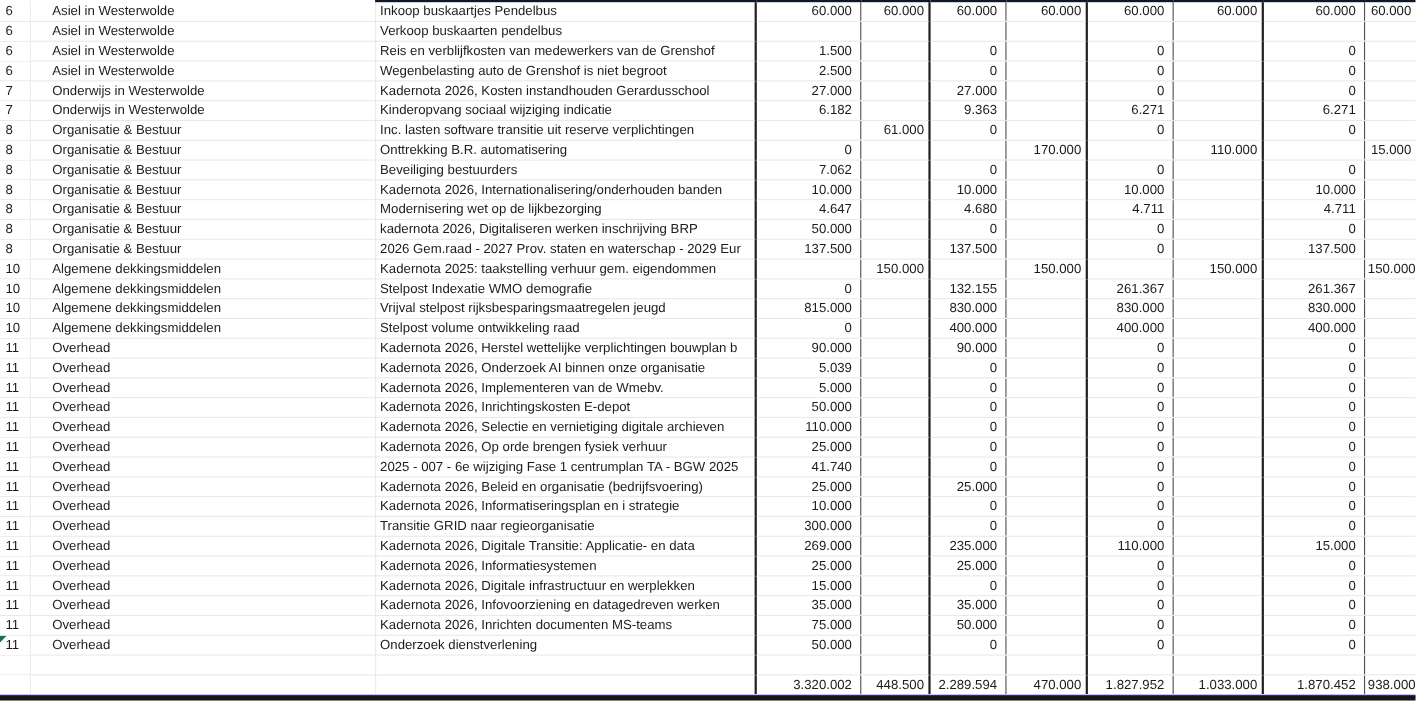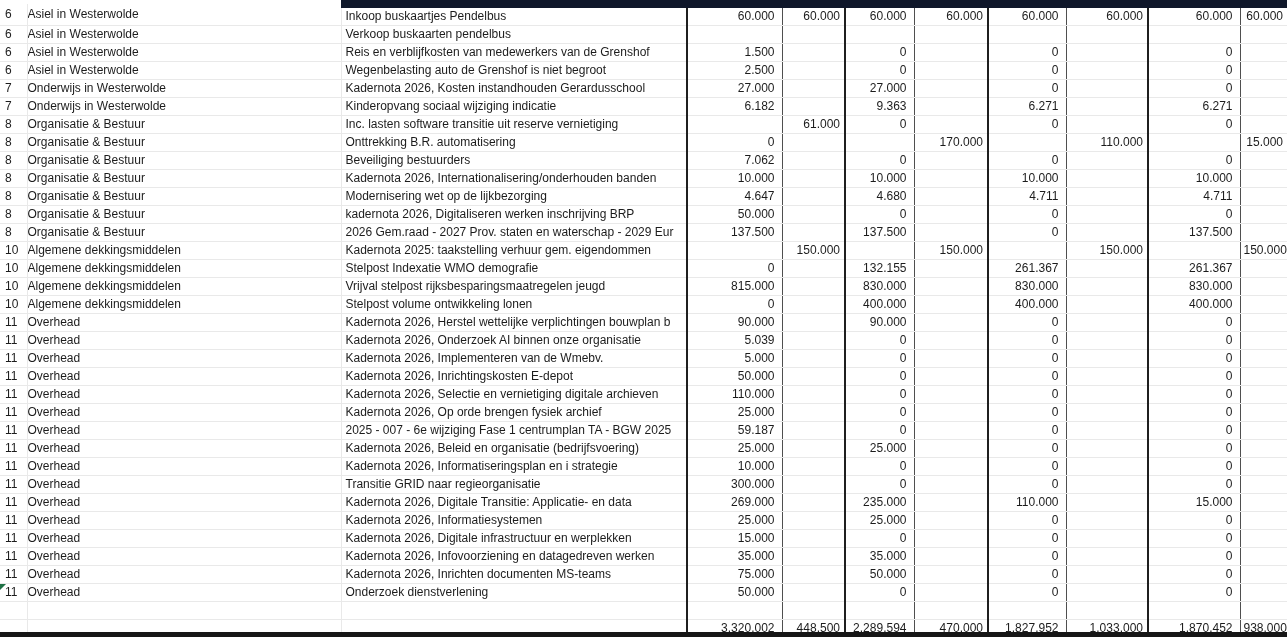--- a/index.html
+++ b/index.html
@@ -25,27 +25,27 @@
     padding: 0 3px;
     font-size: 12px;
     line-height: 17px;
     color: #1c1c1c;
     white-space: nowrap;
     overflow: hidden;
     border-bottom: 1px solid #e9e9e9;
     background: #ffffff;
   }
   td.num-cell { padding-left: 5px; border-right: 1px solid #e9e9e9; position: relative; }
-  td.program-cell { padding-left: 0; border-right: 1px solid #e9e9e9; }
+  td.program-cell { padding-left: 20px; border-right: 1px solid #e9e9e9; }
   td.desc-cell { padding-left: 4px; }
   td.amt { text-align: right; padding-right: 7px; }
   td.group-start { border-left: 2px solid #1f1f1f; }
   td.pair-second { border-left: 1px solid #4f4f4f; padding-right: 4px; }
   tr.first-row td.desc-cell,
-  tr.first-row td.amt { border-top: 8px solid #0f172a; }
+  tr.first-row td.amt { border-top: 2px solid #0f172a; }
   tr.totals-row td { border-top: 1px solid #141414; border-bottom: 4px solid #c4b5fd; }
   .corner-flag {
     position: absolute;
     left: 0; top: 0;
     width: 0; height: 0;
     border-top: 6px solid #1e7145;
     border-right: 6px solid transparent;
   }
   .bottom-strip {
     position: absolute;
@@ -148,21 +148,21 @@
           <td class="amt group-start">9.363</td>
           <td class="amt pair-second"></td>
           <td class="amt group-start">6.271</td>
           <td class="amt pair-second"></td>
           <td class="amt group-start">6.271</td>
           <td class="amt pair-second"></td>
         </tr>
         <tr>
           <td class="num-cell">8</td>
           <td class="program-cell">Organisatie &amp; Bestuur</td>
-          <td class="desc-cell">Inc. lasten software transitie uit reserve vernietiging</td>
+          <td class="desc-cell">Inc. lasten software transitie uit reserve verplichtingen</td>
           <td class="amt group-start"></td>
           <td class="amt pair-second">61.000</td>
           <td class="amt group-start">0</td>
           <td class="amt pair-second"></td>
           <td class="amt group-start">0</td>
           <td class="amt pair-second"></td>
           <td class="amt group-start">0</td>
           <td class="amt pair-second"></td>
         </tr>
         <tr>
@@ -278,21 +278,21 @@
           <td class="amt group-start">830.000</td>
           <td class="amt pair-second"></td>
           <td class="amt group-start">830.000</td>
           <td class="amt pair-second"></td>
           <td class="amt group-start">830.000</td>
           <td class="amt pair-second"></td>
         </tr>
         <tr>
           <td class="num-cell">10</td>
           <td class="program-cell">Algemene dekkingsmiddelen</td>
-          <td class="desc-cell">Stelpost volume ontwikkeling lonen</td>
+          <td class="desc-cell">Stelpost volume ontwikkeling raad</td>
           <td class="amt group-start">0</td>
           <td class="amt pair-second"></td>
           <td class="amt group-start">400.000</td>
           <td class="amt pair-second"></td>
           <td class="amt group-start">400.000</td>
           <td class="amt pair-second"></td>
           <td class="amt group-start">400.000</td>
           <td class="amt pair-second"></td>
         </tr>
         <tr>
@@ -356,35 +356,35 @@
           <td class="amt group-start">0</td>
           <td class="amt pair-second"></td>
           <td class="amt group-start">0</td>
           <td class="amt pair-second"></td>
           <td class="amt group-start">0</td>
           <td class="amt pair-second"></td>
         </tr>
         <tr>
           <td class="num-cell">11</td>
           <td class="program-cell">Overhead</td>
-          <td class="desc-cell">Kadernota 2026, Op orde brengen fysiek archief</td>
+          <td class="desc-cell">Kadernota 2026, Op orde brengen fysiek verhuur</td>
           <td class="amt group-start">25.000</td>
           <td class="amt pair-second"></td>
           <td class="amt group-start">0</td>
           <td class="amt pair-second"></td>
           <td class="amt group-start">0</td>
           <td class="amt pair-second"></td>
           <td class="amt group-start">0</td>
           <td class="amt pair-second"></td>
         </tr>
         <tr>
           <td class="num-cell">11</td>
           <td class="program-cell">Overhead</td>
           <td class="desc-cell">2025 - 007 - 6e wijziging Fase 1 centrumplan TA - BGW 2025</td>
-          <td class="amt group-start">59.187</td>
+          <td class="amt group-start">41.740</td>
           <td class="amt pair-second"></td>
           <td class="amt group-start">0</td>
           <td class="amt pair-second"></td>
           <td class="amt group-start">0</td>
           <td class="amt pair-second"></td>
           <td class="amt group-start">0</td>
           <td class="amt pair-second"></td>
         </tr>
         <tr>
           <td class="num-cell">11</td>

